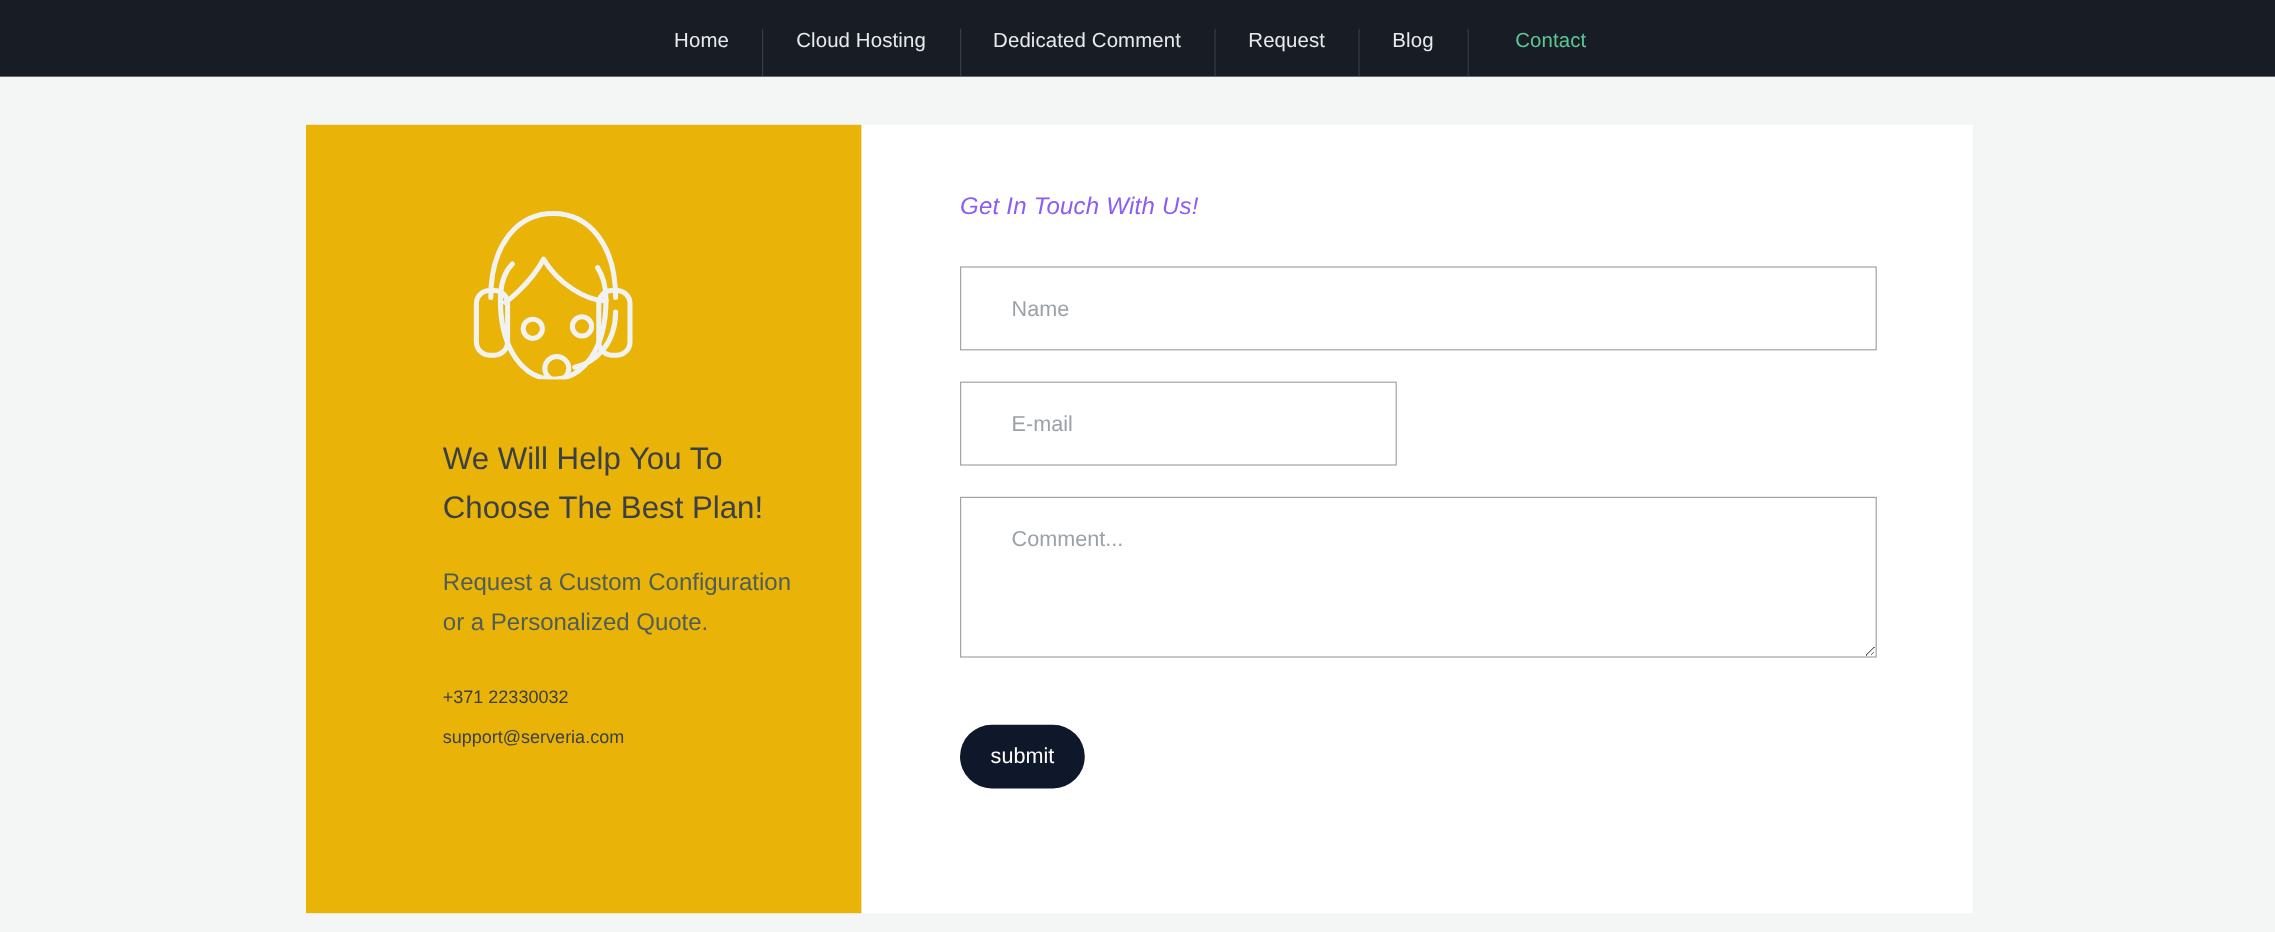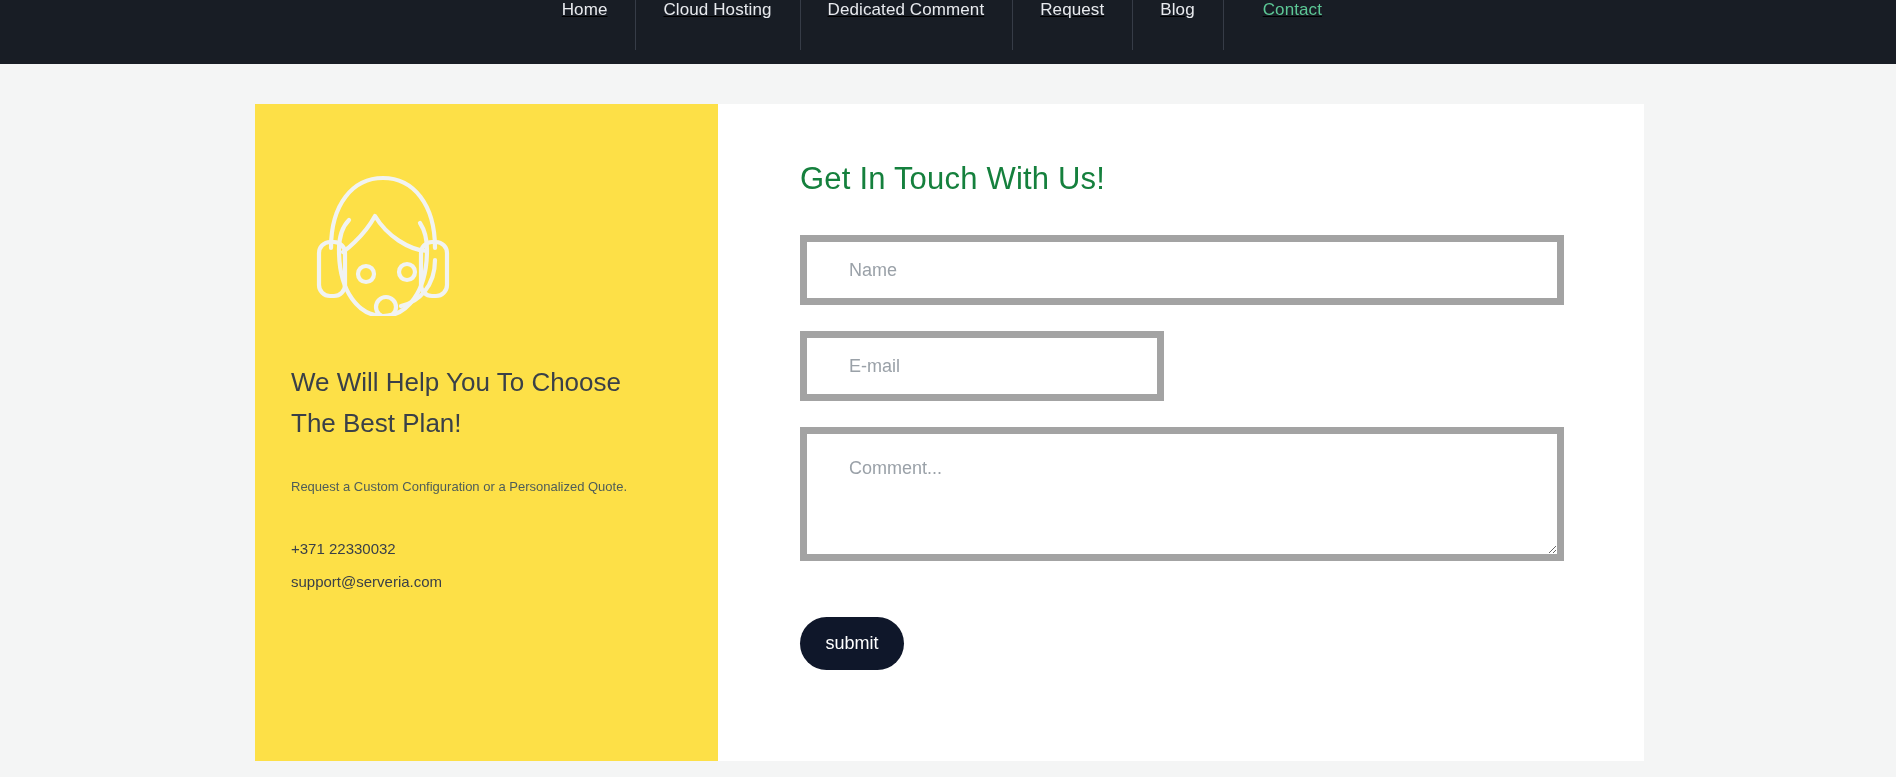--- a/index.html
+++ b/index.html
@@ -20,23 +20,22 @@
     width: 100%;
     height: 64px;
     background: #181d25;
     display: flex;
     align-items: stretch;
     justify-content: flex-end;
     padding-right: 546px;
   }
   .main-nav {
     display: flex;
-    align-items: flex-start;
+    align-items: center;
     height: 68px;
-    text-decoration: underline;
   }
   .nav-item {
     position: relative;
     display: flex;
     align-items: center;
     justify-content: center;
     padding: 0 28px;
     font-size: 17px;
     color: #e8eaee;
     letter-spacing: .1px;
@@ -67,67 +66,68 @@
     left: 255px;
     top: 40px;
     width: 1389px;
     height: 657px;
     display: flex;
   }
 
   
   .info-panel {
     width: 463px;
-    background: #fde047;
-    padding: 42px 50px 0 36px;
+    background: #eab308;
+    padding: 42px 50px 0 114px;
     flex: 0 0 463px;
   }
   .support-icon {
     margin-top: 18px;
     margin-left: 22px;
     width: 140px;
     height: 152px;
   }
   .info-title {
     margin-top: 46px;
     font-size: 26px;
     line-height: 41px;
     color: #3a4048;
     font-weight: 400;
   }
   .info-desc {
     margin-top: 26px;
-    font-size: 13px;
+    font-size: 20px;
     line-height: 33px;
     color: #4f5d58;
   }
   .info-contact {
     margin-top: 29px;
     font-size: 15px;
     line-height: 33px;
     color: #3a4048;
   }
   .info-contact div { white-space: nowrap; }
 
   
   .form-card {
     flex: 1 1 auto;
     background: #ffffff;
     padding: 57px 0 0 82px;
   }
   .form-title {
-    font-size: 31px;
-    color: #15803d;
+    font-size: 20px;
+    color: #8b5cf6;
     font-weight: 400;
     margin: 0 0 38px 0;
     letter-spacing: .2px;
+    font-style: italic;
   }
   .field {
     display: block;
-    border: 7px solid #a3a3a3;
+    border: 1px solid #a3a3a3;
     background: #fff;
     font-family: "Liberation Sans", sans-serif;
     font-size: 18px;
     color: #8d949c;
     outline: none;
     padding: 0 0 0 42px;
   }
   .field::placeholder { color: #9aa1a8; opacity: 1; }
   .field-name {
     width: 764px;

